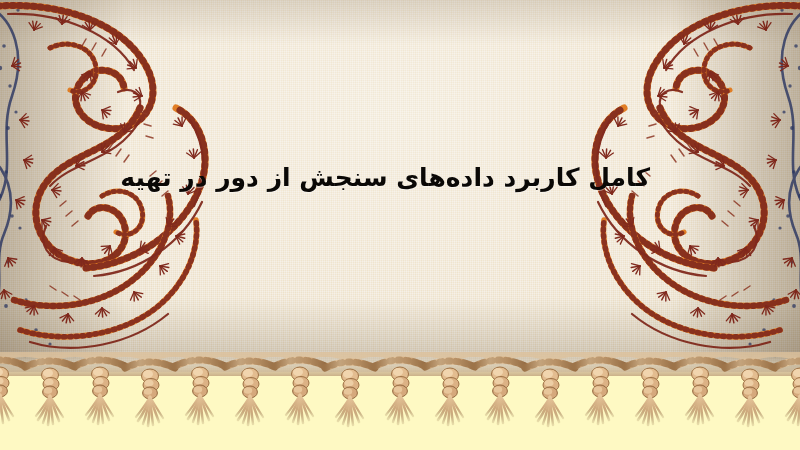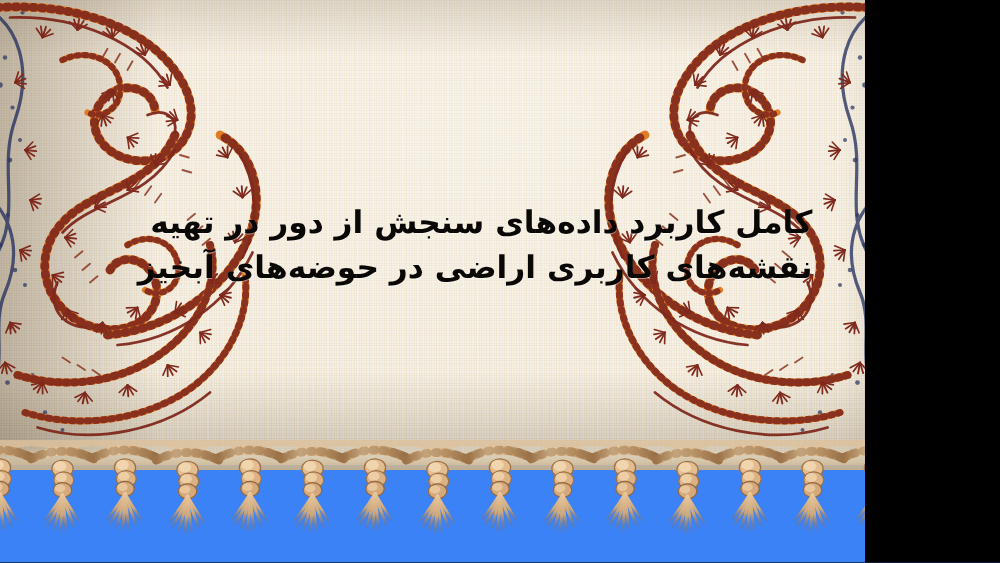--- a/index.html
+++ b/index.html
@@ -1,23 +1,23 @@
 <!DOCTYPE html>
 <html lang="fa"><head>
 <meta charset="utf-8">
 <title>Pateh Title Card</title>
 <style>
   html,body{margin:0;padding:0;background:#000;}
   *{box-sizing:border-box;}
 
   #stage{
     position:relative;
-    width:692px;height:450px;
+    width:800px;height:450px;
     overflow:hidden;
-    background:#3b82f6;
+    background:#fef9c3;
     font-family:"DejaVu Sans","Liberation Sans",sans-serif;
   }
 
   
   #cloth{
     position:absolute;left:0;top:0;width:800px;height:372px;
     background:
       
       repeating-linear-gradient(90deg,
         rgba(255,255,255,.30) 0px, rgba(255,255,255,.30) 1px,
@@ -340,21 +340,20 @@
         <path d="M160,176 l6,-5 M166,186 l6,-5 M172,196 l6,-5"></path>
         <path d="M92,46 l4,-7 M102,50 l4,-7 M112,56 l4,-7"></path>
         <path d="M60,286 l6,4 M72,292 l6,4 M84,296 l6,4"></path>
         <path d="M150,112 l7,2 M154,124 l7,2 M156,136 l7,2"></path>
       </g>
     </g>
   </svg>
 
   <div id="title">
     <span class="ln">کامل کاربرد داده‌های سنجش از دور در تهیه</span>
-    <span class="ln">نقشه‌های کاربری اراضی در حوضه‌های آبخیز</span>
   </div>
 
   <svg id="fringe" viewBox="0 0 800 98" preserveAspectRatio="none">
     <defs>
       <linearGradient id="cordG" x1="0" y1="0" x2="1" y2="0">
         <stop offset="0%" stop-color="#a97c4e"></stop>
         <stop offset="30%" stop-color="#f0d3ab"></stop>
         <stop offset="62%" stop-color="#d9b081"></stop>
         <stop offset="100%" stop-color="#9d7145"></stop>
       </linearGradient>

